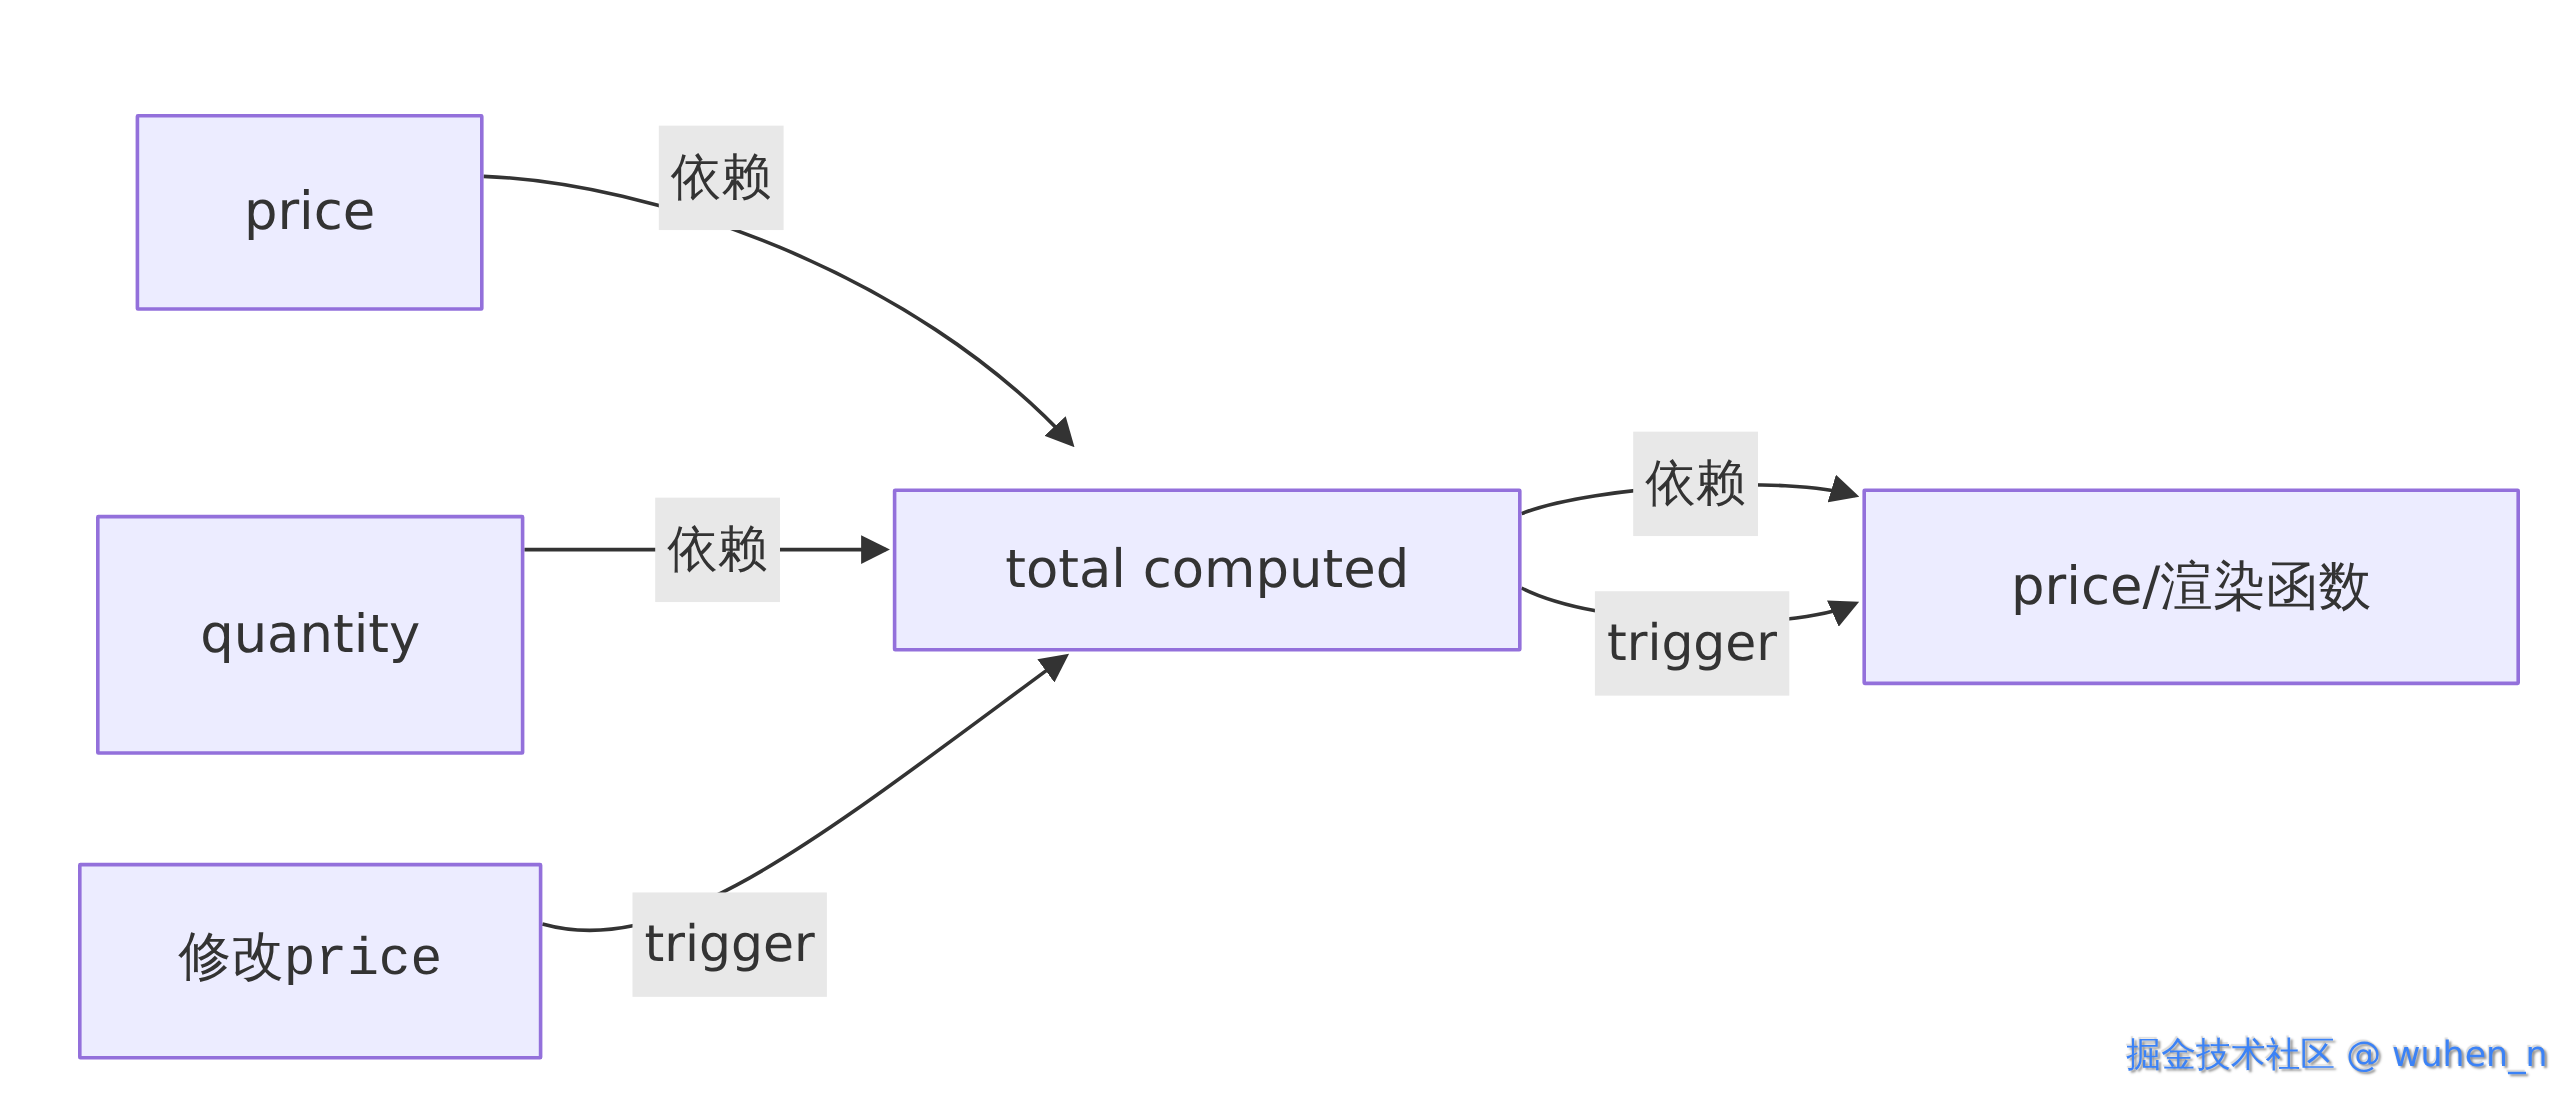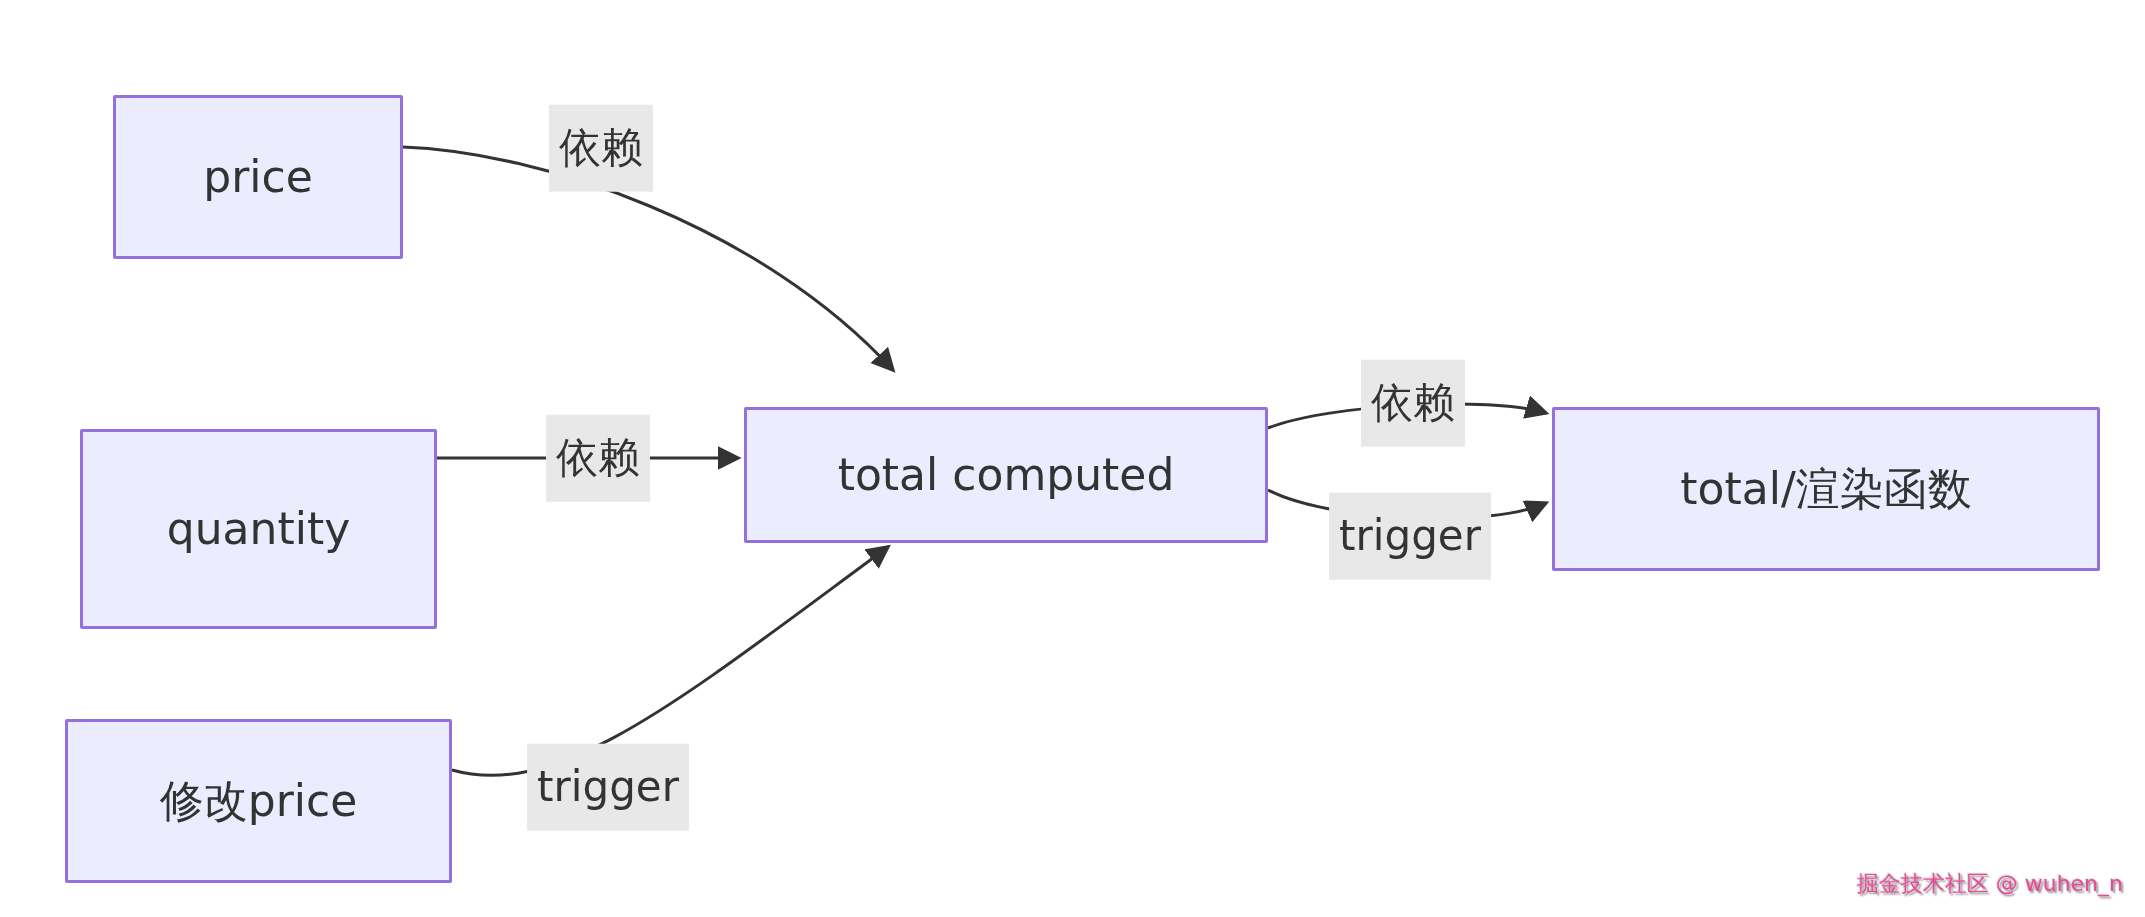--- a/index.html
+++ b/index.html
@@ -50,22 +50,22 @@
     color: var(--text);
     font-size: 42px;
     line-height: 1.3;
     padding: 16px 10px;
     white-space: nowrap;
   }
   .watermark {
     position: absolute;
     right: 22px;
     bottom: 18px;
-    font-size: 22px;
-    color: #ec4899;
+    font-size: 29px;
+    color: #3b82f6;
     text-shadow: 2px 2px 2px #8f8f8f, -1px -1px 1px #d9d9d9;
     white-space: nowrap;
   }
 </style>
 </head>
 <body>
 
 <div class="canvas">
 
   <svg class="edges-svg" viewBox="0 0 2145 917" xmlns="http://www.w3.org/2000/svg">
@@ -88,27 +88,27 @@
   <span class="edge-label" style="left:1410px; top:536px;">trigger</span>
 
   <div class="node" style="left:113px; top:64px; width:290px; height:164px;">
     <span>price</span>
   </div>
 
   <div class="node" style="left:80px; top:398px; width:357px; height:200px;">
     <span>quantity</span>
   </div>
 
-  <div class="node" style="left:65px; top:688px; width:387px; height:164px;">
+  <div class="node" style="left:65px; top:688px; width:387px; height:164px;font-family:Liberation Mono, monospace;">
     <span>修改price</span>
   </div>
 
   <div class="node" style="left:744px; top:376px; width:524px; height:136px;">
     <span>total computed</span>
   </div>
 
   <div class="node" style="left:1552px; top:376px; width:548px; height:164px;">
-    <span>total/渲染函数</span>
+    <span>price/渲染函数</span>
   </div>
 
   <div class="watermark">掘金技术社区 @ wuhen_n</div>
 
 </div>
 
 </body></html>

